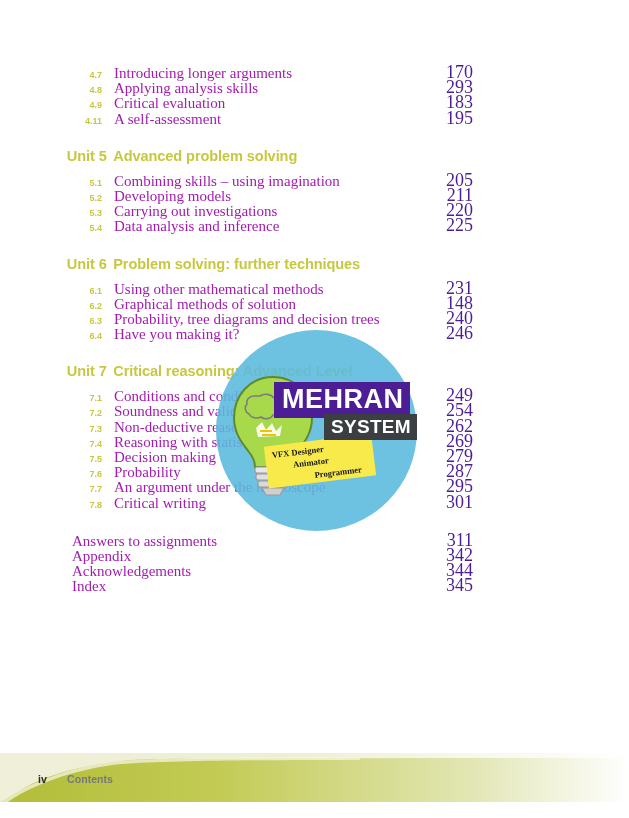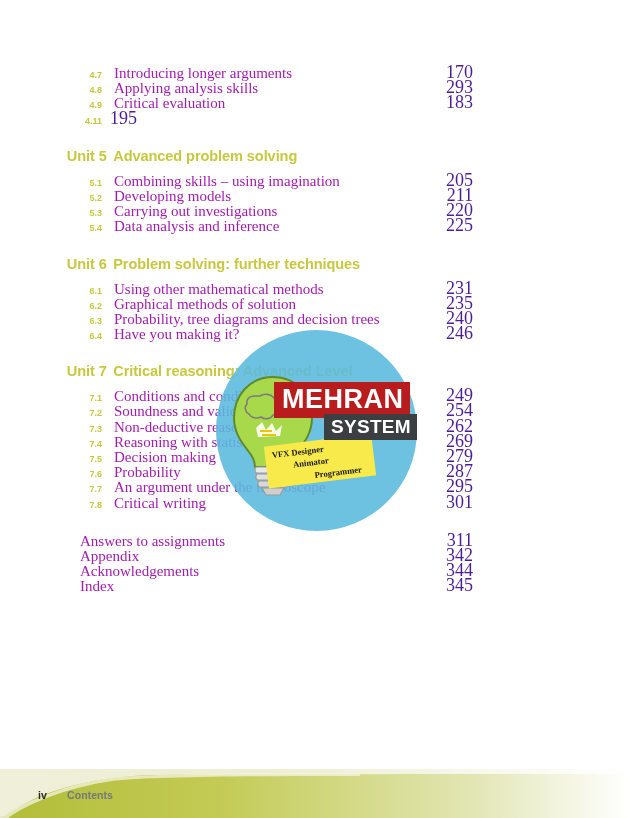--- a/index.html
+++ b/index.html
@@ -79,21 +79,20 @@
     margin-left: 8px;
   }
 
   .gap-unit { height: 24px; }
   .gap-tail { height: 23px; }
 
   
   .row.plain { padding-left: 72px; }
   .row.plain .title {
     padding-left: 0;
-    margin-left: 8px;
   }
 
   
   .watermark {
     position: absolute;
     left: 216px;
     top: 330px;
     width: 201px;
     height: 201px;
     pointer-events: none;
@@ -106,21 +105,21 @@
     opacity: 0.88;
   }
   .wm-svg {
     position: absolute;
     inset: 0;
   }
   .wm-mehran {
     position: absolute;
     left: 58px;
     top: 52px;
-    background: #b91c1c;
+    background: #4c1d95;
     color: #ffffff;
     font-family: "Liberation Sans", sans-serif;
     font-weight: bold;
     font-size: 27px;
     letter-spacing: 0.5px;
     line-height: 1;
     padding: 4px 6px 5px 8px;
   }
   .wm-system {
     position: absolute;
@@ -158,21 +157,21 @@
   }
   .wm-tag-lines span { position: absolute; white-space: nowrap; }
   .wm-l1 { left: 7px;  top: 4px; }
   .wm-l2 { left: 27px; top: 16px; }
   .wm-l3 { left: 47px; top: 29px; }
 
   
   .footer {
     position: absolute;
     left: 0;
-    bottom: 0;
+    bottom: 16px;
     width: 583px;
     height: 73px;
   }
   .footer-text {
     position: absolute;
     left: 38px;
     top: 44px;
     font-family: "Liberation Sans", sans-serif;
     font-weight: bold;
     font-size: 11.5px;
@@ -202,20 +201,21 @@
       <span class="title">Applying analysis skills</span>
       <span class="page">293</span>
     </div>
     <div class="row">
       <span class="num">4.9</span>
       <span class="title">Critical evaluation</span>
       <span class="page">183</span>
     </div>
     <div class="row">
       <span class="num">4.11</span>
+      <span class="title">A self-assessment</span>
       <span class="page">195</span>
     </div>
   </div>
 
   <div class="gap-unit"></div>
 
   <div class="unit-block">
     <div class="unit-heading">
       <span class="unit-label">Unit 5</span><span class="unit-title">Advanced problem solving</span>
     </div>
@@ -248,21 +248,21 @@
       <span class="unit-label">Unit 6</span><span class="unit-title">Problem solving: further techniques</span>
     </div>
     <div class="row">
       <span class="num">6.1</span>
       <span class="title">Using other mathematical methods</span>
       <span class="page">231</span>
     </div>
     <div class="row">
       <span class="num">6.2</span>
       <span class="title">Graphical methods of solution</span>
-      <span class="page">235</span>
+      <span class="page">148</span>
     </div>
     <div class="row">
       <span class="num">6.3</span>
       <span class="title">Probability, tree diagrams and decision trees</span>
       <span class="page">240</span>
     </div>
     <div class="row">
       <span class="num">6.4</span>
       <span class="title">Have you making it?</span>
       <span class="page">246</span>

